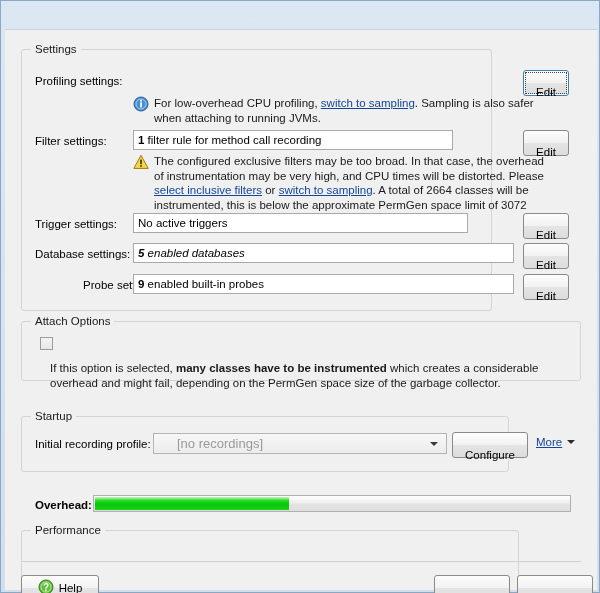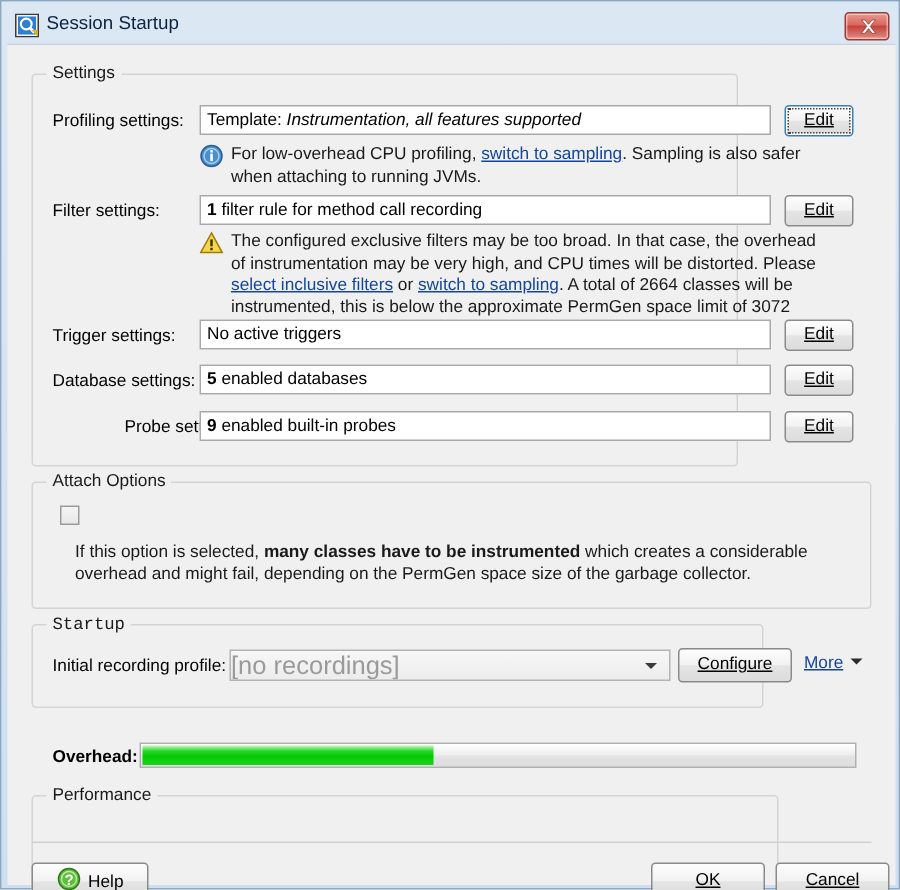--- a/index.html
+++ b/index.html
@@ -119,22 +119,21 @@
     position: absolute;
     box-sizing: border-box;
     border: 1px solid #8a8a8a;
     border-radius: 3px;
     background: linear-gradient(to bottom, #fdfdfd 0%, #f2f2f2 48%, #e4e4e4 52%, #dcdcdc 100%);
     font-family: "Liberation Sans", sans-serif;
     font-size: 11.5px;
     color: #000;
     text-align: center;
     cursor: pointer;
-    padding: 0;
-    text-decoration: underline;
+    padding: 12px;
   }
   .btn-edit { width: 46px; height: 21px; line-height: 19px; }
   .btn.focused {
     border: 1px solid #3c7fb1;
     box-shadow: inset 0 0 0 1px #ffffff;
   }
   .btn.focused .focus-ring {
     position: absolute;
     left: 1px; top: 1px; right: 1px; bottom: 1px;
     border: 1px dotted #444;
@@ -177,24 +176,24 @@
     cursor: pointer;
   }
 
   
   .combo {
     position: absolute;
     box-sizing: border-box;
     height: 21px;
     border: 1px solid #b4b4b4;
     background: linear-gradient(to bottom, #f7f7f7, #ececec);
-    font-size: 17px;
+    font-size: 13px;
     color: #9a9a9a;
     line-height: 19px;
-    padding-left: 0;
+    padding-left: 23px;
     white-space: nowrap;
     overflow: hidden;
     cursor: default;
   }
   .combo-arrow {
     position: absolute;
     right: 8px; top: 8px;
     width: 0; height: 0;
     border-left: 4px solid transparent;
     border-right: 4px solid transparent;
@@ -247,119 +246,99 @@
     border-top: 4px solid #2b2b2b;
     vertical-align: 2px;
   }
 </style>
 </head>
 <body>
 
 <div class="window">
  <div class="window-inner">
 
-  <div class="titlebar">
-    <span class="title-icon">
-      <svg width="16" height="16" viewBox="0 0 16 16">
-        <rect x="0.5" y="0.5" width="15" height="15" fill="#f4f4f4" stroke="#3b3b3b"></rect>
-        <rect x="2" y="2" width="12" height="12" fill="#2f7fd0"></rect>
-        <circle cx="7.5" cy="7" r="3.6" fill="none" stroke="#ffffff" stroke-width="1.4"></circle>
-        <line x1="10" y1="9.6" x2="13" y2="12.8" stroke="#ffffff" stroke-width="2"></line>
-        <polygon points="11,11 15,15 15,11" fill="#f0b400"></polygon>
-      </svg>
-    </span>
-    <span class="title-text">Session Startup</span>
-    <div class="close-btn">
-      <svg width="14" height="12" viewBox="0 0 14 12">
-        <path d="M2.4 1.3 L4.6 1.3 L7 4.2 L9.4 1.3 L11.6 1.3 L8.2 5.6 L11.8 10.3 L9.5 10.3 L7 7.1 L4.5 10.3 L2.2 10.3 L5.8 5.6 Z" fill="#ffffff" stroke="#8c2f28" stroke-width="0.5"></path>
-      </svg>
-    </div>
-  </div>
 
   <div class="client">
 
     <div class="group" style="left:16px; top:19px; width:471px; height:262px;">
       <span class="group-title">Settings</span>
     </div>
 
     <span class="lbl" style="left:30px; top:45px;">Profiling settings:</span>
-    <div class="field" style="left:128px; top:40px; width:381px;">
-      <span>Template: </span><span class="it">Instrumentation, all features supported</span>
-    </div>
     <button class="btn btn-edit focused" style="left:518px; top:40px;">
       <span>Edit</span>
       <span class="focus-ring"></span>
     </button>
 
     <span class="icon-info" style="left:128px; top:66px;">
       <svg width="16" height="16" viewBox="0 0 16 16">
         <circle cx="8" cy="8" r="7" fill="#4a8fd0" stroke="#2a5f96"></circle>
         <circle cx="8" cy="8" r="5" fill="none" stroke="#a9cdee" stroke-width="1"></circle>
         <rect x="7.2" y="6.4" width="1.7" height="5" fill="#ffffff"></rect>
         <rect x="7.2" y="4" width="1.7" height="1.7" fill="#ffffff"></rect>
       </svg>
     </span>
     <div class="note" style="left:149px; top:66px; width:395px;">
       <span>For low-overhead CPU profiling, </span><a class="lnk">switch to sampling</a><span>. Sampling is also safer when attaching to running JVMs.</span>
     </div>
 
     <span class="lbl" style="left:30px; top:105px;">Filter settings:</span>
-    <div class="field" style="left:128px; top:100px; width:381px;">
+    <div class="field" style="left:128px; top:100px; width:320px;">
       <span class="bold">1</span><span> filter rule for method call recording</span>
     </div>
     <button class="btn btn-edit" style="left:518px; top:100px;">
       <span>Edit</span>
     </button>
 
     <span class="icon-warn" style="left:128px; top:124px;">
       <svg width="16" height="16" viewBox="0 0 16 16">
         <path d="M8 1.3 L15.2 14.4 L0.8 14.4 Z" fill="#f7d54a" stroke="#9b7b10" stroke-width="1"></path>
         <rect x="7.2" y="5.6" width="1.6" height="4.6" fill="#3a2f00"></rect>
         <rect x="7.2" y="11.2" width="1.6" height="1.6" fill="#3a2f00"></rect>
       </svg>
     </span>
     <div class="note" style="left:149px; top:124px; width:398px;">
       <span>The configured exclusive filters may be too broad. In that case, the overhead of instrumentation may be very high, and CPU times will be distorted. Please </span><a class="lnk">select inclusive filters</a><span> or </span><a class="lnk">switch to sampling</a><span>. A total of 2664 classes will be instrumented, this is below the approximate PermGen space limit of 3072 classes.</span>
     </div>
 
     <span class="lbl" style="left:30px; top:188px;">Trigger settings:</span>
-    <div class="field" style="left:128px; top:183px; width:381px;">
+    <div class="field" style="left:128px; top:183px; width:335px;">
       <span>No active triggers</span>
     </div>
     <button class="btn btn-edit" style="left:518px; top:183px;">
       <span>Edit</span>
     </button>
 
     <span class="lbl" style="left:30px; top:218px;">Database settings:</span>
-    <div class="field" style="left:128px; top:213px; width:381px;">
+    <div class="field" style="left:128px; top:213px; width:381px;font-style:italic;">
       <span class="bold">5</span><span> enabled databases</span>
     </div>
     <button class="btn btn-edit" style="left:518px; top:213px;">
       <span>Edit</span>
     </button>
 
     <span class="lbl" style="left:30px; top:249px;margin-left:48px;">Probe settings:</span>
     <div class="field" style="left:128px; top:244px; width:381px;">
       <span class="bold">9</span><span> enabled built-in probes</span>
     </div>
     <button class="btn btn-edit" style="left:518px; top:244px;">
       <span>Edit</span>
     </button>
 
-    <div class="group" style="left:16px; top:291px; width:560px; height:85px;text-align:center;">
+    <div class="group" style="left:16px; top:291px; width:560px; height:60px;text-align:center;">
       <span class="group-title">Attach Options</span>
     </div>
 
     <div class="cbox" style="left:35px; top:307px;"></div>
 
     <div class="note" style="left:45px; top:331px; width:512px;">
       <span>If this option is selected, </span><b>many classes have to be instrumented</b><span> which creates a considerable overhead and might fail, depending on the PermGen space size of the garbage collector.</span>
     </div>
 
-    <div class="group" style="left:16px; top:386px; width:488px; height:56px;font-family:Liberation Mono, monospace;">
+    <div class="group" style="left:16px; top:386px; width:488px; height:56px;">
       <span class="group-title">Startup</span>
     </div>
 
     <span class="lbl" style="left:30px; top:408px;">Initial recording profile:</span>
     <div class="combo" style="left:148px; top:403px; width:294px;">
       <span>[no recordings]</span>
       <span class="combo-arrow"></span>
     </div>
     <button class="btn" style="left:447px; top:402px; width:76px; height:23px; line-height:21px;">
       <span>Configure</span>

